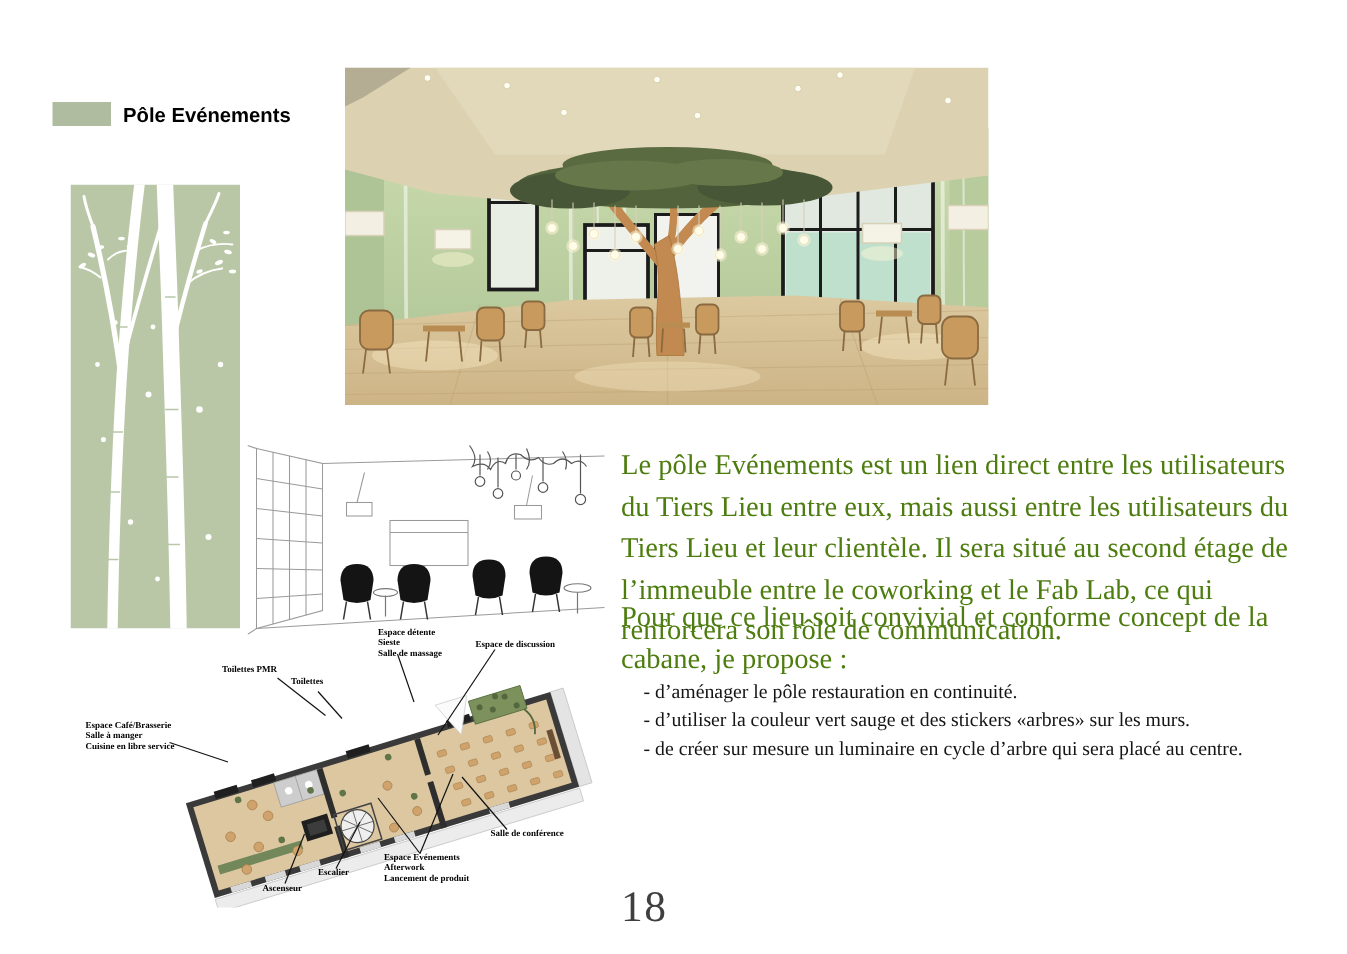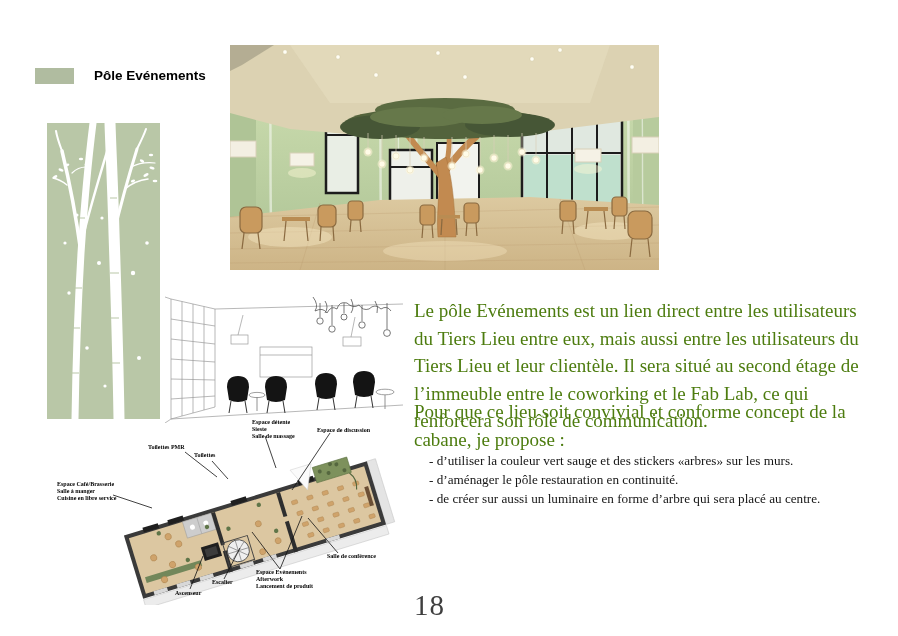--- a/index.html
+++ b/index.html
@@ -1,21 +1,21 @@
 <!DOCTYPE html>
 <html><head>
 <meta charset="utf-8">
 <style>
   html,body{margin:0;padding:0;background:#fff;}
   #page{position:relative;width:898px;height:636px;background:#ffffff;overflow:hidden;
         font-family:"Liberation Serif",serif;}
   .abs{position:absolute;}
 
   
-  #header{left:35px;top:68px;display:flex;gap:20px;}
+  #header{left:35px;top:68px;display:flex;align-items:center;gap:8px;}
   #legend-swatch{width:39px;height:16px;background:#b0bca0;}
   #page-title{font-family:"Liberation Sans",sans-serif;font-weight:bold;font-size:13.5px;color:#000;}
 
   
   #sticker-panel{left:47px;top:123px;width:113px;height:296px;}
   #render{left:230px;top:45px;width:429px;height:225px;}
   #sketch{left:165px;top:295px;width:240px;height:128px;}
   #plan{left:70px;top:435px;width:340px;height:170px;}
   #leaders{left:40px;top:412px;width:380px;height:200px;pointer-events:none;}
 
@@ -458,20 +458,20 @@
   <div class="plan-label" style="left:327px;top:553px;">Salle de conférence</div>
   <div class="plan-label" style="left:212px;top:579px;">Escalier</div>
   <div class="plan-label" style="left:175px;top:590px;">Ascenseur</div>
   <div class="plan-label" style="left:256px;top:569px;">Espace Evénements
 Afterwork
 Lancement de produit</div>
 
   <div class="para" style="top:297px;">Le pôle Evénements est un lien direct entre les utilisateurs du Tiers Lieu entre eux, mais aussi entre les utilisateurs du Tiers Lieu et leur clientèle. Il sera situé au second étage de l’immeuble entre le coworking et le Fab Lab, ce qui renforcera son rôle de communication.</div>
   <div class="para" style="top:398px;">Pour que ce lieu soit convivial et conforme concept de la cabane, je propose :</div>
   <div id="bullets">
+    <p class="bullet">- d’aménager le pôle restauration en continuité.</p>
     <p class="bullet">- d’utiliser la couleur vert sauge et des stickers «arbres» sur les murs.</p>
-    <p class="bullet">- d’aménager le pôle restauration en continuité.</p>
-    <p class="bullet">- de créer sur aussi un luminaire en forme d’arbre qui sera placé au centre.</p>
+    <p class="bullet">- de créer sur mesure un luminaire en cycle d’arbre qui sera placé au centre.</p>
   </div>
 
   <div id="page-number">18</div>
 
 </div>
 
 </body></html>

